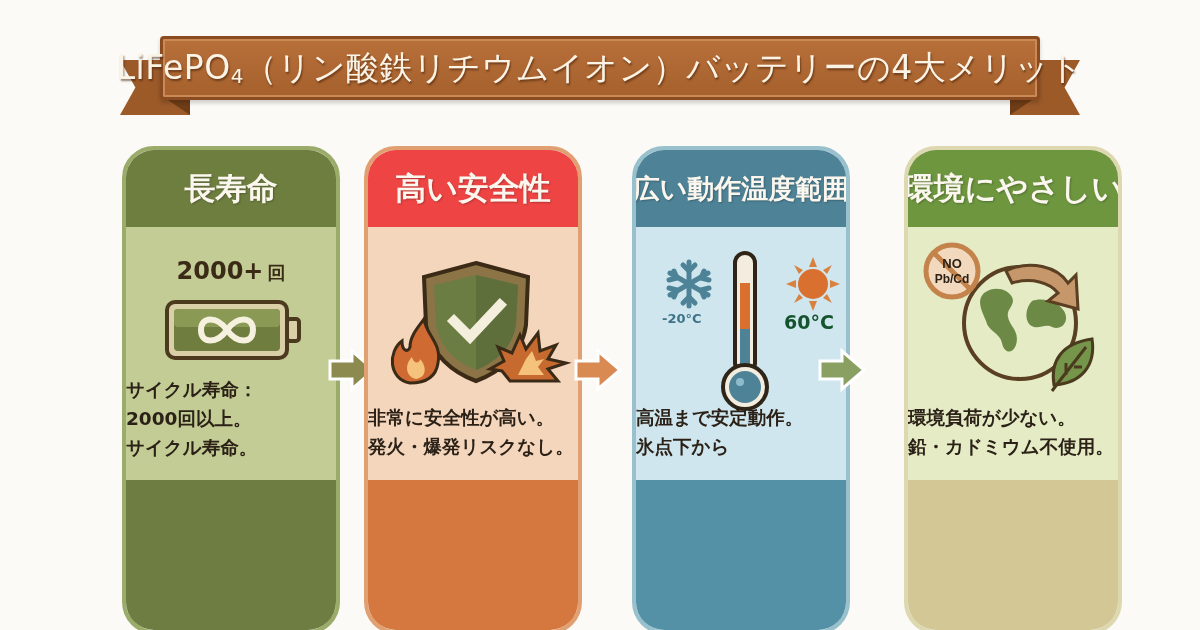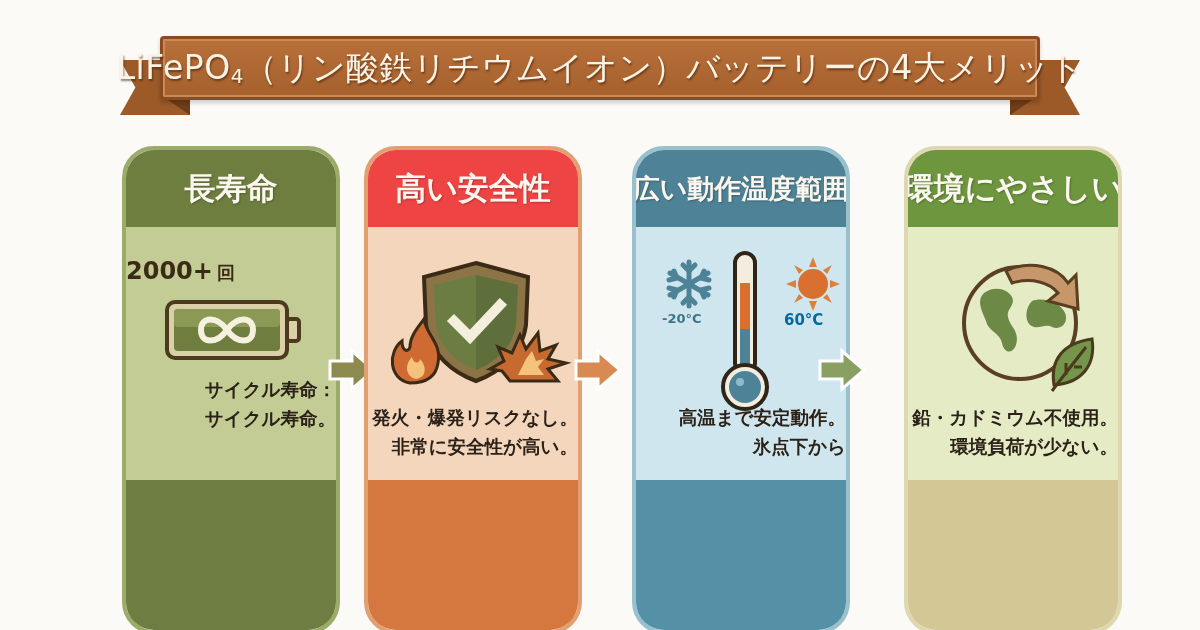--- a/index.html
+++ b/index.html
@@ -34,21 +34,21 @@
     border-radius: 32px; overflow: hidden; border: 4px solid;
   }
   .card-header {
     height: 77px; display: flex; align-items: center; justify-content: center;
     color: #fbf7ee; font-weight: bold; font-size: 31px;
     text-shadow: 1px 1px 2px rgba(0,0,0,0.25); white-space: nowrap;
   }
   .card-body { position: absolute; left: 0; right: 0; top: 77px; height: 253px; }
   .card-foot { position: absolute; left: 0; right: 0; top: 330px; bottom: 0; }
   .card-text {
-    position: absolute; left: 0; right: 0; text-align: right;
+    position: absolute; left: 0; right: 0; text-align: left;
     color: #2b2117; font-weight: bold; font-size: 18.5px; line-height: 29px; white-space: nowrap;
   }
 
   .c1 { left: 122px; border-color: #9bab6a; }
   .c1 .card-header { background: #6e7e3f; }
   .c1 .card-body { background: #c3cc94; }
   .c1 .card-foot { background: #6e7e42; }
 
   .c2 { left: 364px; border-color: #e1a072; }
   .c2 .card-header { background: #ef4444; }
@@ -64,25 +64,25 @@
   .c4 .card-header { background: #6d963f; }
   .c4 .card-body { background: #e4ebc5; }
   .c4 .card-foot { background: #d3c795; }
 
   
   .arrow { position: absolute; top: 348px; width: 48px; height: 44px; }
   .arrow svg { width: 100%; height: 100%; }
   .a1 { left: 328px; } .a2 { left: 574px; } .a3 { left: 818px; }
 
   .icon-abs { position: absolute; }
-  .cycles { position: absolute; left: 0; right: 0; top: 30px; text-align: left;
+  .cycles { position: absolute; left: 0; right: 0; top: 30px; text-align: center;
     font-size: 24px; font-weight: bold; color: #3a2a16; }
   .cycles .unit { font-size: 18px; margin-left: 4px; }
   .temp-low { position: absolute; left: 26px; top: 178px; font-size: 13px; font-weight: bold; color: #3f7389; }
-  .temp-high { position: absolute; left: 148px; top: 178px; font-size: 15px; font-weight: bold; color: #0369a1; }
+  .temp-high { position: absolute; left: 148px; top: 178px; font-size: 19px; font-weight: bold; color: #14532d; }
 </style>
 </head>
 <body>
 
 <div class="ribbon">
   <div class="ribbon-tail left"></div>
   <div class="ribbon-tail right"></div>
   <div class="ribbon-fold left"></div>
   <div class="ribbon-fold right"></div>
   <div class="ribbon-main">
@@ -98,20 +98,21 @@
       <svg viewBox="0 0 140 62" width="140" height="62">
         <rect x="3" y="3" width="120" height="56" rx="8" fill="#d9d0a8" stroke="#4b3a1e" stroke-width="4"></rect>
         <rect x="10" y="10" width="106" height="42" rx="4" fill="#6f7d3e"></rect>
         <rect x="10" y="10" width="106" height="18" rx="4" fill="#8a9a55"></rect>
         <rect x="123" y="20" width="12" height="22" rx="3" fill="#d9d0a8" stroke="#4b3a1e" stroke-width="4"></rect>
         <path d="M63 31 C53 17, 37 17, 37 31 C37 45, 53 45, 63 31 C73 17, 89 17, 89 31 C89 45, 73 45, 63 31 Z" fill="none" stroke="#f6f1df" stroke-width="6"></path>
       </svg>
     </div>
     <div class="card-text" style="top:148px;">
       <div>サイクル寿命：</div>
+      <div>2000回以上。</div>
       <div>サイクル寿命。</div>
     </div>
   </div>
   <div class="card-foot"></div>
 </div>
 
 <div class="arrow a1">
   <svg viewBox="0 0 48 44">
       <path d="M2 13 H24 V3 L46 22 L24 41 V31 H2 Z" fill="#8c8a4f" stroke="#fff" stroke-width="3"></path>
     </svg>
@@ -126,22 +127,22 @@
         <path d="M96 20 L138 30 L136 70 C132 94, 114 108, 96 115 C78 108, 60 94, 56 70 L54 30 Z" fill="#6c7d44"></path>
         <path d="M96 20 L138 30 L136 70 C132 94, 114 108, 96 115 Z" fill="#5e6f3b"></path>
         <path d="M74 66 L90 82 L120 50" fill="none" stroke="#f4efdc" stroke-width="10" stroke-linecap="square"></path>
         <path d="M30 128 C8 124, 8 96, 22 86 C22 96, 28 98, 30 92 C30 80, 40 70, 44 64 C46 80, 62 88, 58 108 C56 122, 46 128, 30 128 Z" fill="#d06a33" stroke="#3a2a16" stroke-width="3"></path>
         <path d="M36 124 C26 122, 24 110, 32 102 C34 110, 40 108, 40 104 C46 110, 48 122, 36 124 Z" fill="#f4c27a"></path>
         <path d="M140 80 L146 94 L158 78 L160 96 L176 90 L168 104 L186 108 L168 114 L178 126 L130 126 L122 116 L110 114 L124 106 L118 92 L132 98 Z" fill="#c76a2f" stroke="#3a2a16" stroke-width="3"></path>
         <path d="M146 104 L152 96 L156 106 L164 104 L158 112 L164 120 L138 120 L142 112 Z" fill="#f4c27a"></path>
       </svg>
     </div>
     <div class="card-text" style="top:176px;">
+      <div>非常に安全性が高い。</div>
       <div>発火・爆発リスクなし。</div>
-      <div>非常に安全性が高い。</div>
     </div>
   </div>
   <div class="card-foot"></div>
 </div>
 
 <div class="arrow a2">
   <svg viewBox="0 0 48 44">
       <path d="M2 13 H24 V3 L46 22 L24 41 V31 H2 Z" fill="#d98a52" stroke="#fff" stroke-width="3"></path>
     </svg>
 </div>
@@ -208,19 +209,27 @@
     <div class="icon-abs" style="left:38px; top:18px; width:160px; height:148px;">
       <svg viewBox="0 0 160 148" width="160" height="148">
         <circle cx="74" cy="78" r="56" fill="none" stroke="#5a3f22" stroke-width="4"></circle>
         <path d="M38 48 C48 40, 62 44, 66 52 C70 60, 60 64, 62 72 C64 82, 74 86, 70 100 C66 110, 58 108, 56 98 C54 88, 42 86, 40 76 C36 66, 30 56, 38 48 Z" fill="#6c8a45"></path>
         <path d="M86 56 C96 52, 112 56, 118 66 C124 76, 116 86, 106 82 C98 78, 92 86, 84 80 C78 74, 80 62, 86 56 Z" fill="#6c8a45"></path>
         <path d="M60 26 C84 14, 112 22, 122 38 L130 30 L132 64 L102 56 L112 48 C104 38, 86 32, 66 38 Z" fill="#c5976a" stroke="#5a3f22" stroke-width="3"></path>
         <path d="M108 140 C104 116, 116 98, 146 94 C150 120, 136 138, 108 140 Z" fill="#75954a" stroke="#4a3a1e" stroke-width="3"></path>
         <path d="M106 146 L112 138 L140 102 M120 130 L120 118 M128 122 L136 122" stroke="#4a3a1e" stroke-width="3" fill="none"></path>
       </svg>
     </div>
+    <div class="icon-abs" style="left:14px; top:14px; width:60px; height:60px;">
+      <svg viewBox="0 0 60 60" width="60" height="60">
+        <circle cx="30" cy="30" r="26" fill="#f2d8bd" stroke="#c4834b" stroke-width="5"></circle>
+        <line x1="12" y1="12" x2="48" y2="48" stroke="#c4834b" stroke-width="5"></line>
+        <text x="30" y="27" text-anchor="middle" font-size="13" font-weight="bold" fill="#2b2117" font-family="Liberation Sans, sans-serif">NO</text>
+        <text x="30" y="42" text-anchor="middle" font-size="12" font-weight="bold" fill="#2b2117" font-family="Liberation Sans, sans-serif">Pb/Cd</text>
+      </svg>
+    </div>
     <div class="card-text" style="top:176px;">
+      <div>環境負荷が少ない。</div>
       <div>鉛・カドミウム不使用。</div>
-      <div>環境負荷が少ない。</div>
     </div>
   </div>
   <div class="card-foot"></div>
 </div>
 
 </body></html>

